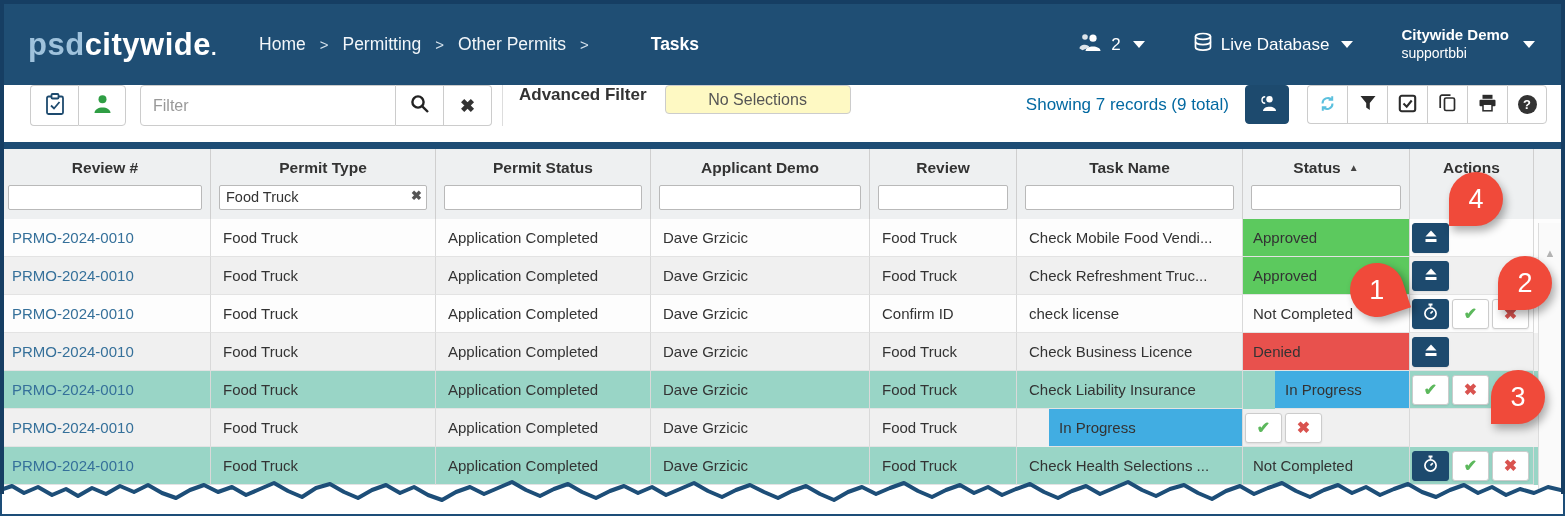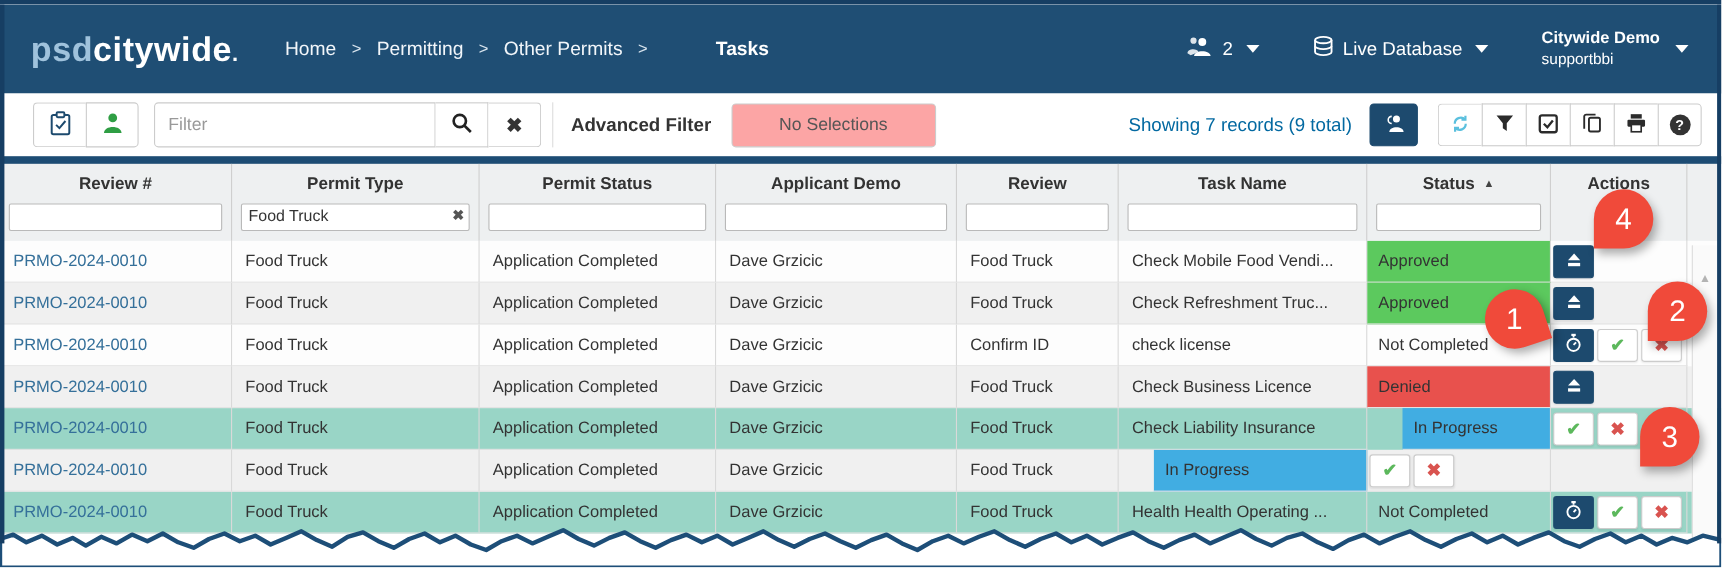--- a/index.html
+++ b/index.html
@@ -25,35 +25,35 @@
   .crumb-sep{font-size:15px;color:#d8e4ee;}
   .nav-right{margin-left:auto;display:flex;align-items:center;gap:48px;}
   .nav-item{display:flex;align-items:center;gap:8px;font-size:17px;cursor:pointer;}
   .caret{width:0;height:0;border-left:6px solid transparent;border-right:6px solid transparent;border-top:7px solid #fff;margin-left:4px;}
   .account{display:flex;align-items:center;gap:10px;cursor:pointer;}
   .account .lines{display:flex;flex-direction:column;line-height:1.25;}
   .account .name{font-weight:700;font-size:15px;}
   .account .user{font-size:14px;}
 
   
-  .toolbar{height:57px;background:#fff;display:flex;align-items:center;padding:0 18px 0 30px;}
+  .toolbar{height:57px;background:#fff;display:flex;align-items:flex-start;padding:0 18px 0 30px;}
   .btn{background:#fff;border:1px solid #ccc;display:flex;align-items:center;justify-content:center;cursor:pointer;}
   .grp{display:flex;}
   .grp .btn{border-right-width:0;}
   .grp .btn:first-child{border-radius:4px 0 0 4px;}
   .grp .btn:last-child{border-right-width:1px;border-radius:0 4px 4px 0;}
   .tb{width:48px;height:41px;}
   .filter-grp{margin-left:14px;display:flex;}
   .filter-input{width:256px;height:41px;border:1px solid #ccc;border-radius:4px 0 0 4px;padding:0 12px;font-size:16px;color:#333;outline:none;}
   .filter-input::placeholder{color:#999;}
   .filter-grp .btn{width:48px;height:41px;border-left-width:0;}
   .filter-grp .btn:last-child{border-radius:0 4px 4px 0;}
   .vdiv{width:1px;height:41px;background:#ddd;margin:0 16px 0 10px;}
   .adv-label{font-weight:700;font-size:17px;color:#333;margin-right:18px;white-space:nowrap;}
-  .nosel{height:40px;min-width:186px;border:1px solid #ccc;border-radius:4px;background:#fca5a5;color:#555;font-size:16px;display:flex;align-items:center;justify-content:center;cursor:pointer;}
+  .nosel{height:29px;min-width:186px;border:1px solid #ccc;border-radius:4px;background:#fef9c3;color:#555;font-size:16px;display:flex;align-items:center;justify-content:center;cursor:pointer;}
   .tb-right{margin-left:auto;display:flex;align-items:center;}
   .showing{font-size:17px;color:#0369a1;margin-right:16px;white-space:nowrap;}
   .navybtn{width:44px;height:39px;background:var(--navy);border:1px solid var(--navy);border-radius:4px;display:flex;align-items:center;justify-content:center;cursor:pointer;}
   .icon-grp{margin-left:18px;}
   .icon-grp .btn{width:40px;height:39px;}
   .glyph-x{font-size:18px;font-weight:700;color:#333;}
   .helpdot{width:19px;height:19px;border-radius:50%;background:#333;color:#fff;font-size:13px;font-weight:700;display:flex;align-items:center;justify-content:center;}
 
   .navy-band{height:7px;background:#1d4c74;}
 
@@ -409,21 +409,21 @@
           </button>
       </div>
     </div>
 
     <div class="trow sel">
       <div class="td link">PRMO-2024-0010</div>
       <div class="td">Food Truck</div>
       <div class="td">Application Completed</div>
       <div class="td">Dave Grzicic</div>
       <div class="td">Food Truck</div>
-      <div class="td">Health Health Operating ...</div>
+      <div class="td">Check Health Selections ...</div>
       <div class="td st">Not Completed</div>
       <div class="td actions">
         <button class="abtn navy">
             <span><svg width="17" height="18" viewBox="0 0 17 18" fill="none" stroke="#fff" stroke-width="1.7">
                 <circle cx="8.5" cy="10.5" r="5.6"></circle>
                 <path d="M8.5 10.5l2.3-2.3"></path>
                 <path d="M6.5 1.5h4" stroke-width="2"></path>
                 <path d="M8.5 1.5v2.4"></path>
               </svg></span>
           </button>

